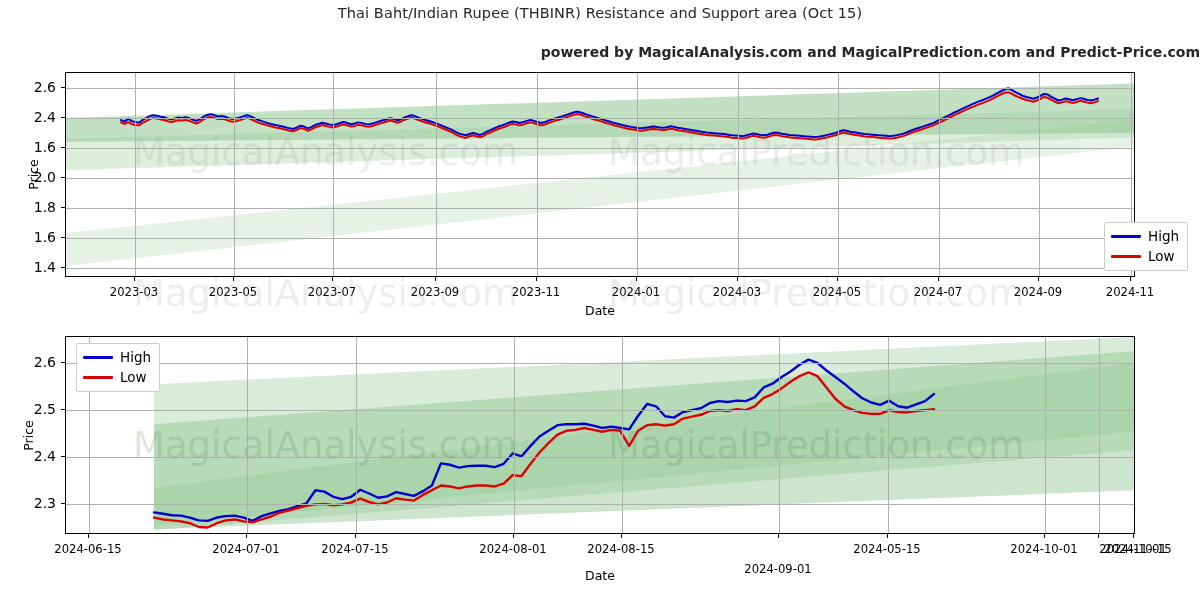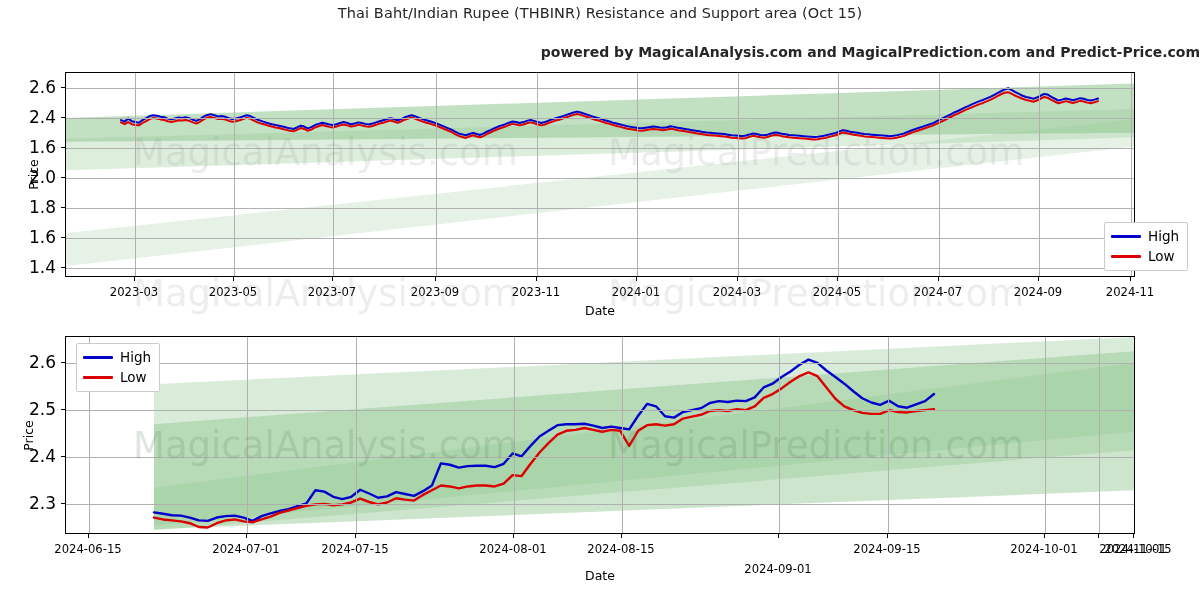--- a/index.html
+++ b/index.html
@@ -25,21 +25,21 @@
     position:absolute;left:0;top:0;width:100%;height:100%;
     border:1.3px solid #000;box-sizing:border-box;background:#fff;
     overflow:hidden;
   }
   .grid-line{position:absolute;background:#b0b0b0;}
   .grid-h{left:0;width:100%;height:1px;}
   .grid-v{top:0;height:100%;width:1px;}
 
   .ytick-label{
     position:absolute;right:0;text-align:right;
-    font-size:17px;color:#000;transform:translateY(-50%);
+    font-size:14px;color:#000;transform:translateY(-50%);
     white-space:nowrap;
   }
   .ytick-mark{position:absolute;height:1px;width:4px;background:#000;}
   .xtick-label{
     position:absolute;top:0;text-align:center;
     font-size:11.6px;color:#000;transform:translateX(-50%);
     white-space:nowrap;
   }
   .xtick-mark{position:absolute;width:1px;height:4px;background:#000;}
   .axis-title{
@@ -201,21 +201,21 @@
       <div class="xtick-label" style="left: 246px; top: 542px;">2024-07-01</div>
       <div class="xtick-mark" style="left: 246px; top: 534px;"></div>
       <div class="xtick-label" style="left: 355px; top: 542px;">2024-07-15</div>
       <div class="xtick-mark" style="left: 355px; top: 534px;"></div>
       <div class="xtick-label" style="left: 513px; top: 542px;">2024-08-01</div>
       <div class="xtick-mark" style="left: 513px; top: 534px;"></div>
       <div class="xtick-label" style="left: 621px; top: 542px;">2024-08-15</div>
       <div class="xtick-mark" style="left: 621px; top: 534px;"></div>
       <div class="xtick-label" style="left: 778px; top: 530px; margin-top: 32px;">2024-09-01</div>
       <div class="xtick-mark" style="left: 778px; top: 534px;"></div>
-      <div class="xtick-label" style="left: 887px; top: 542px;">2024-09-15</div>
+      <div class="xtick-label" style="left: 887px; top: 542px;">2024-05-15</div>
       <div class="xtick-mark" style="left: 887px; top: 534px;"></div>
       <div class="xtick-label" style="left: 1044px; top: 542px;">2024-10-01</div>
       <div class="xtick-mark" style="left: 1044px; top: 534px;"></div>
       <div class="xtick-label" style="left: 1098px; top: 542px; margin-left: 40px;">2024-10-15</div>
       <div class="xtick-mark" style="left: 1098px; top: 534px;"></div>
       <div class="xtick-label" style="left: 1133px; top: 542px;">2024-11-01</div>
       <div class="xtick-mark" style="left: 1133px; top: 534px;"></div>
     </div>
   <div class="axis-title ylabel" style="left:-12px;top:428px;width:80px;">Price</div>
   <div class="axis-title" style="left:560px;top:568px;width:80px;">Date</div>

